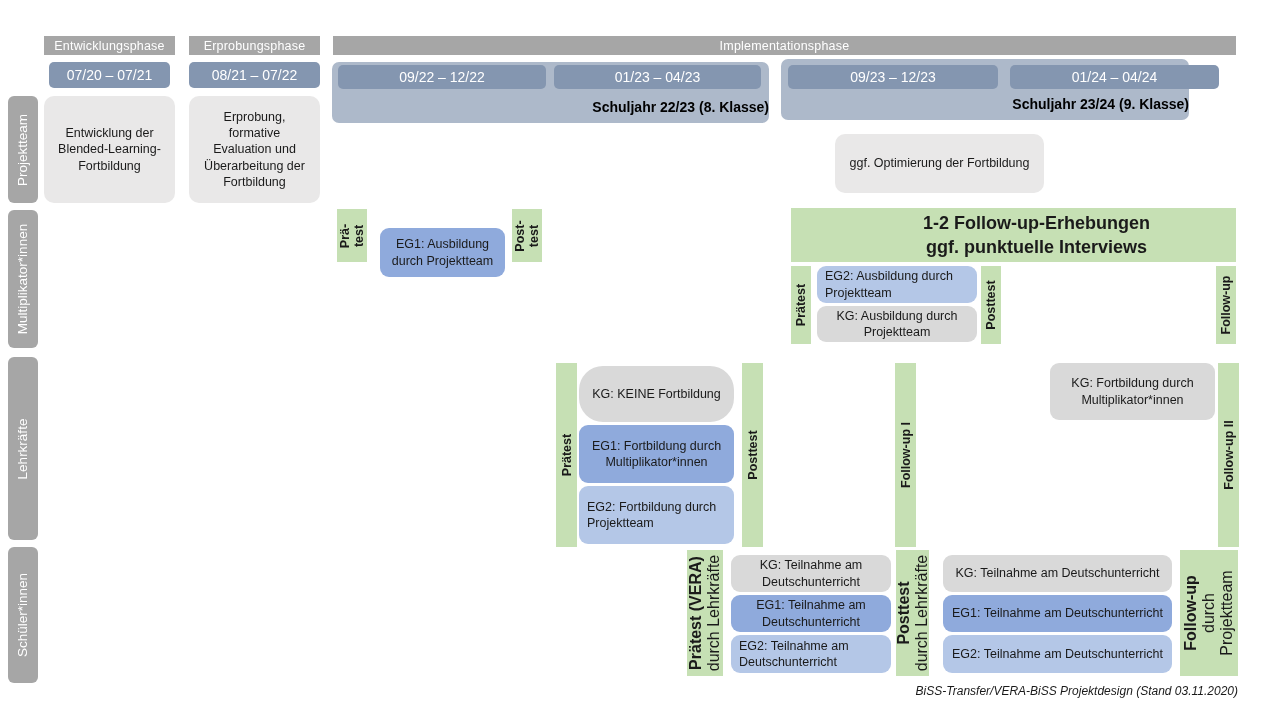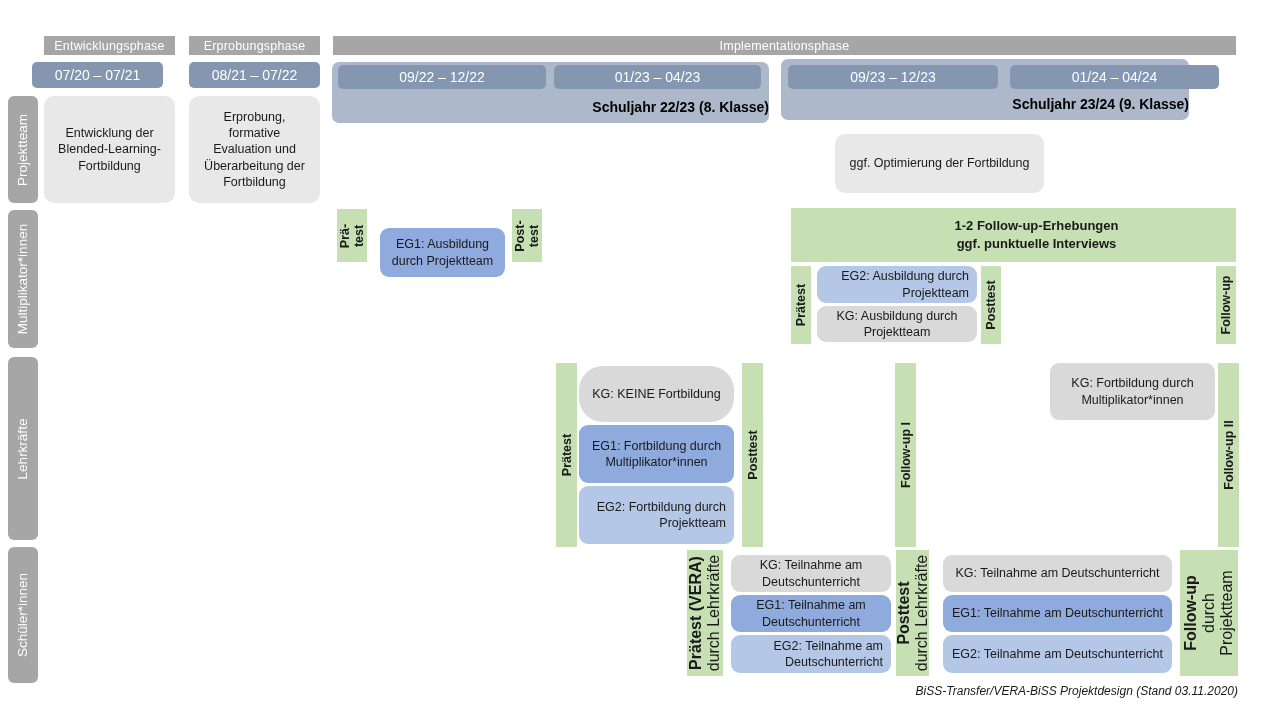--- a/index.html
+++ b/index.html
@@ -35,28 +35,28 @@
     display:flex;align-items:center;justify-content:center;text-align:center;
     font-size:12.5px;line-height:1.3;padding:2px 0;
   }
   .eg1box{
     background:var(--c-eg1_blue,#8faadc);border-radius:9px;
     display:flex;align-items:center;justify-content:center;text-align:center;
     font-size:12.5px;line-height:1.3;padding:2px 8px;
   }
   .eg2box{
     background:var(--c-eg2_blue,#b4c7e7);border-radius:9px;
-    display:flex;align-items:center;justify-content:center;text-align:right;
+    display:flex;align-items:center;justify-content:center;text-align:left;
     font-size:12.5px;line-height:1.3;padding:11px 8px;
   }
   
   .greenbox{background:var(--c-green,#c6e0b4);}
   .greenbox.big{
     display:flex;flex-direction:column;align-items:center;justify-content:center;
-    font-weight:bold;font-size:13px;line-height:1.35;text-align:center;padding-left:46px;
+    font-weight:bold;font-size:18px;line-height:1.35;text-align:center;padding-left:46px;
   }
   
   .vlabel{background:var(--c-header_gray,#a6a6a6);border-radius:6px;color:#fff;}
   
   .vtext{
     position:absolute;top:50%;left:50%;
     transform:translate(-50%,-50%) rotate(-90deg);
     white-space:nowrap;text-align:center;line-height:1.12;
   }
   .vtext.bold{font-weight:bold;font-size:12.5px;}
@@ -77,21 +77,21 @@
   <div class="abs phasebar" style="left:189px;top:36px;width:131px;height:19px;">Erprobungsphase</div>
   <div class="abs phasebar" style="left:333px;top:36px;width:903px;height:19px;">Implementationsphase</div>
 
   <div class="abs syear" style="left:332px;top:62px;width:437px;height:61px;">
     <div class="sytext">Schuljahr 22/23 (8. Klasse)</div>
   </div>
   <div class="abs syear" style="left:781px;top:59px;width:408px;height:61px;">
     <div class="sytext">Schuljahr 23/24 (9. Klasse)</div>
   </div>
 
-  <div class="abs pill" style="left:32px;top:62px;width:131px;height:26px;">07/20 – 07/21</div>
+  <div class="abs pill" style="left:49px;top:62px;width:121px;height:26px;">07/20 – 07/21</div>
   <div class="abs pill" style="left:189px;top:62px;width:131px;height:26px;">08/21 – 07/22</div>
   <div class="abs pill" style="left:338px;top:65px;width:208px;height:24px;">09/22 – 12/22</div>
   <div class="abs pill" style="left:554px;top:65px;width:207px;height:24px;">01/23 – 04/23</div>
   <div class="abs pill" style="left:788px;top:65px;width:210px;height:24px;">09/23 – 12/23</div>
   <div class="abs pill" style="left:1010px;top:65px;width:209px;height:24px;">01/24 – 04/24</div>
 
   <div class="abs vlabel" style="left:8px;top:96px;width:30px;height:107px;">
     <div class="vtext rowlab">Projektteam</div>
   </div>
   <div class="abs vlabel" style="left:8px;top:210px;width:30px;height:138px;">

